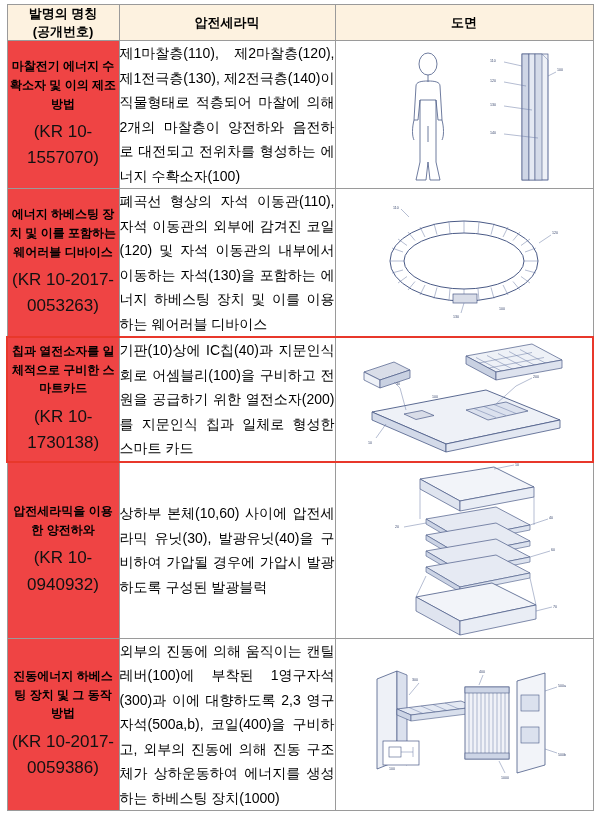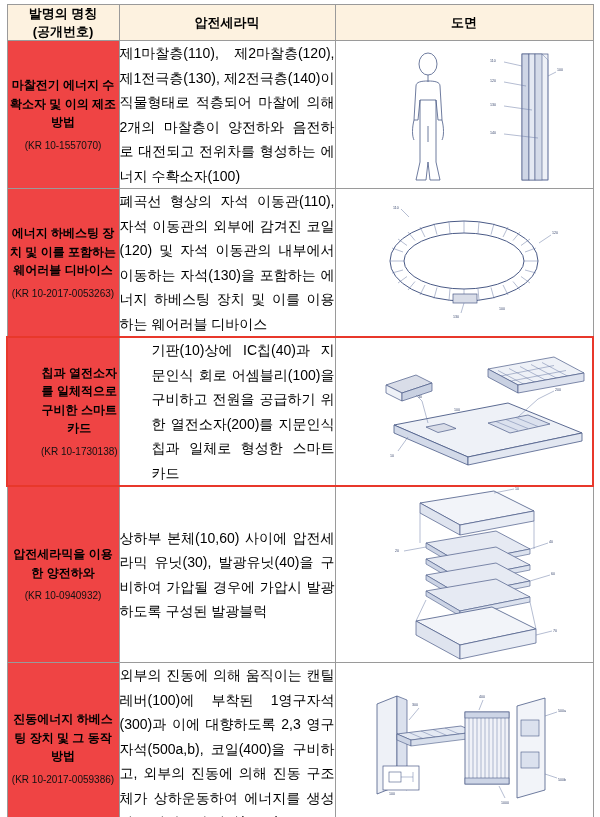--- a/index.html
+++ b/index.html
@@ -49,21 +49,21 @@
     text-align: center;
     font-size: 12px;
     font-weight: bold;
     color: #000;
     line-height: 1.55;
     padding: 6px 4px;
   }
   td.name-cell .pubno {
     display: block;
     font-weight: normal;
-    font-size: 10px;
+    font-size: 17px;
     margin-top: 6px;
     color: #111;
   }
   td.tech-cell {
     font-size: 14px;
     line-height: 1.75;
     color: #000;
     padding: 8px 9px;
     text-align: justify;
     vertical-align: middle;
@@ -71,21 +71,20 @@
   td.fig-cell {
     text-align: center;
     vertical-align: middle;
     background: #ffffff;
     padding: 4px 2px;
   }
   
   tr.highlight td {
     border-top: 2px solid #e8382b;
     border-bottom: 2px solid #e8382b;
-    padding-left: 32px;
   }
   tr.highlight td:first-child { border-left: 2px solid #e8382b; }
   tr.highlight td:last-child  { border-right: 2px solid #e8382b; }
 
   .fig-wrap { display: block; margin: 0 auto; }
   svg { display: block; margin: 0 auto; }
   .ln { stroke: #4a5a86; stroke-width: 0.8; fill: none; }
   .thin { stroke: #6b7aa5; stroke-width: 0.5; fill: none; }
   .fillgray { fill: #d9dde8; stroke: #4a5a86; stroke-width: 0.7; }
   .filllight { fill: #eef1f7; stroke: #4a5a86; stroke-width: 0.7; }

